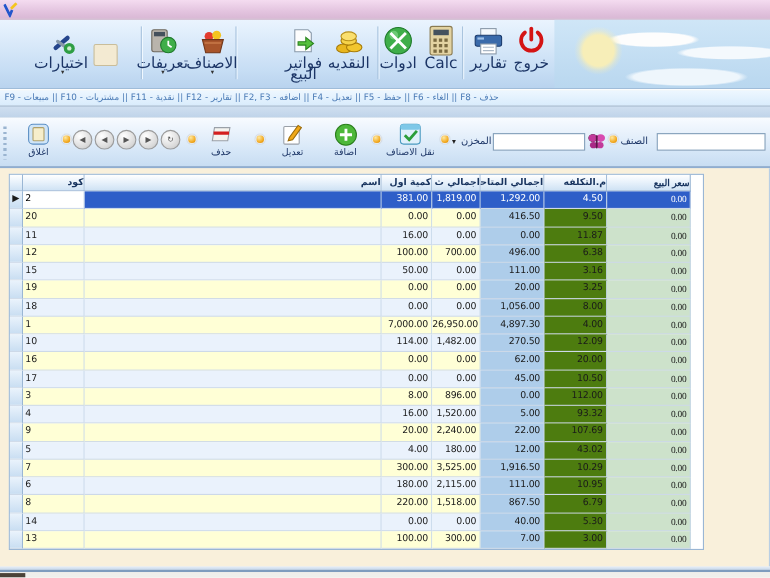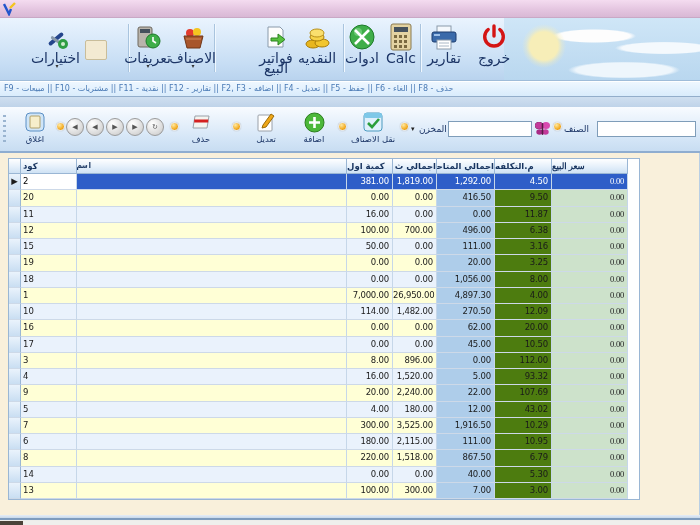--- a/index.html
+++ b/index.html
@@ -66,30 +66,30 @@
   .combocaret { position:absolute; top:18px; font-size:7px; color:#222; }
 
   
   .client { position:absolute; left:0; top:153px; width:700px; height:362px;
     background:#f9f0db; border-right:1px solid #b9cfe4; }
   .grid { position:absolute; left:8px; top:5px; width:632px;
     border:1px solid #9ab6d4; background:#fff; }
   .ghead { display:flex; height:15px; }
   .ghead .hc { background:linear-gradient(#ffffff,#e7f1fb 50%,#cfe2f4);
     border-right:1px solid #9ab6d4; border-bottom:1px solid #9ab6d4;
-    font-size:8.5px; font-weight:bold; color:#17335e; text-align:left;
+    font-size:8.5px; font-weight:bold; color:#17335e; text-align:right;
     line-height:14px; direction:rtl; overflow:hidden; white-space:nowrap; }
   .grow { display:flex; height:16.25px; cursor:default; }
   .grow .c { border-right:1px solid #c6d7e9; border-bottom:1px solid #cdd9e8;
     font-size:8.5px; color:#1a1a1a; overflow:hidden; white-space:nowrap; }
   .c-ind  { width:12px; background:linear-gradient(#eaf3fc,#c9def2);
     border-right:1px solid #9ab6d4 !important; font-size:6px; color:#000;
     text-align:center; line-height:15px; }
   .c-code { width:56px; text-align:left; padding-left:2px; font-size:9.5px; line-height:15px;}
-  .c-name { width:270px;font-family:Liberation Mono, monospace; }
+  .c-name { width:270px; }
   .c-q1   { width:46px; }
   .c-t1   { width:44px; }
   .c-avail{ width:58px; background:#aecdea; }
   .c-cost { width:57px; background:#4d7c0f; }
   .c-price{ width:76px; background:#cde2cb;font-family:Liberation Serif, serif; }
   .num { text-align:right; padding-right:3px; font-size:8.5px; line-height:15.5px;
     letter-spacing:-0.2px; }
   .grow.even .c-code,.grow.even .c-name,.grow.even .c-q1,.grow.even .c-t1 { background:#eaf2fc; }
   .grow.odd  .c-code,.grow.odd  .c-name,.grow.odd  .c-q1,.grow.odd  .c-t1 { background:#ffffd6; }
   .grow.sel .c-name,.grow.sel .c-q1,.grow.sel .c-t1,.grow.sel .c-avail,
@@ -227,21 +227,21 @@
           <rect x="7" y="1" width="14" height="7" fill="#f4f8fc" stroke="#8a9aaa"></rect>
           <rect x="2" y="7" width="24" height="10" rx="2" fill="#3a6aaa" stroke="#1c3c6e"></rect>
           <rect x="4" y="9" width="6" height="2" fill="#9ec0e8"></rect>
           <rect x="7" y="15" width="14" height="9" fill="#ffffff" stroke="#8a9aaa"></rect>
           <path d="M9 18 L19 18 M9 21 L19 21" stroke="#aab8c6"></path>
         </svg>
       </span>
       <div class="lbl">تقارير</div>
     </div>
 
-    <div class="tb1btn" style="left:471px">
+    <div class="tb1btn" style="left:460px">
       <span class="ic">
         <svg width="28" height="28" viewBox="0 0 28 28">
           <path d="M14 3 L14 13" stroke="#d41414" stroke-width="3.4" stroke-linecap="round"></path>
           <path d="M8.2 6.5 a9.3 9.3 0 1 0 11.6 0" stroke="#d41414" stroke-width="3.4" fill="none" stroke-linecap="round"></path>
         </svg>
       </span>
       <div class="lbl">خروج</div>
     </div>
   </div>
 

